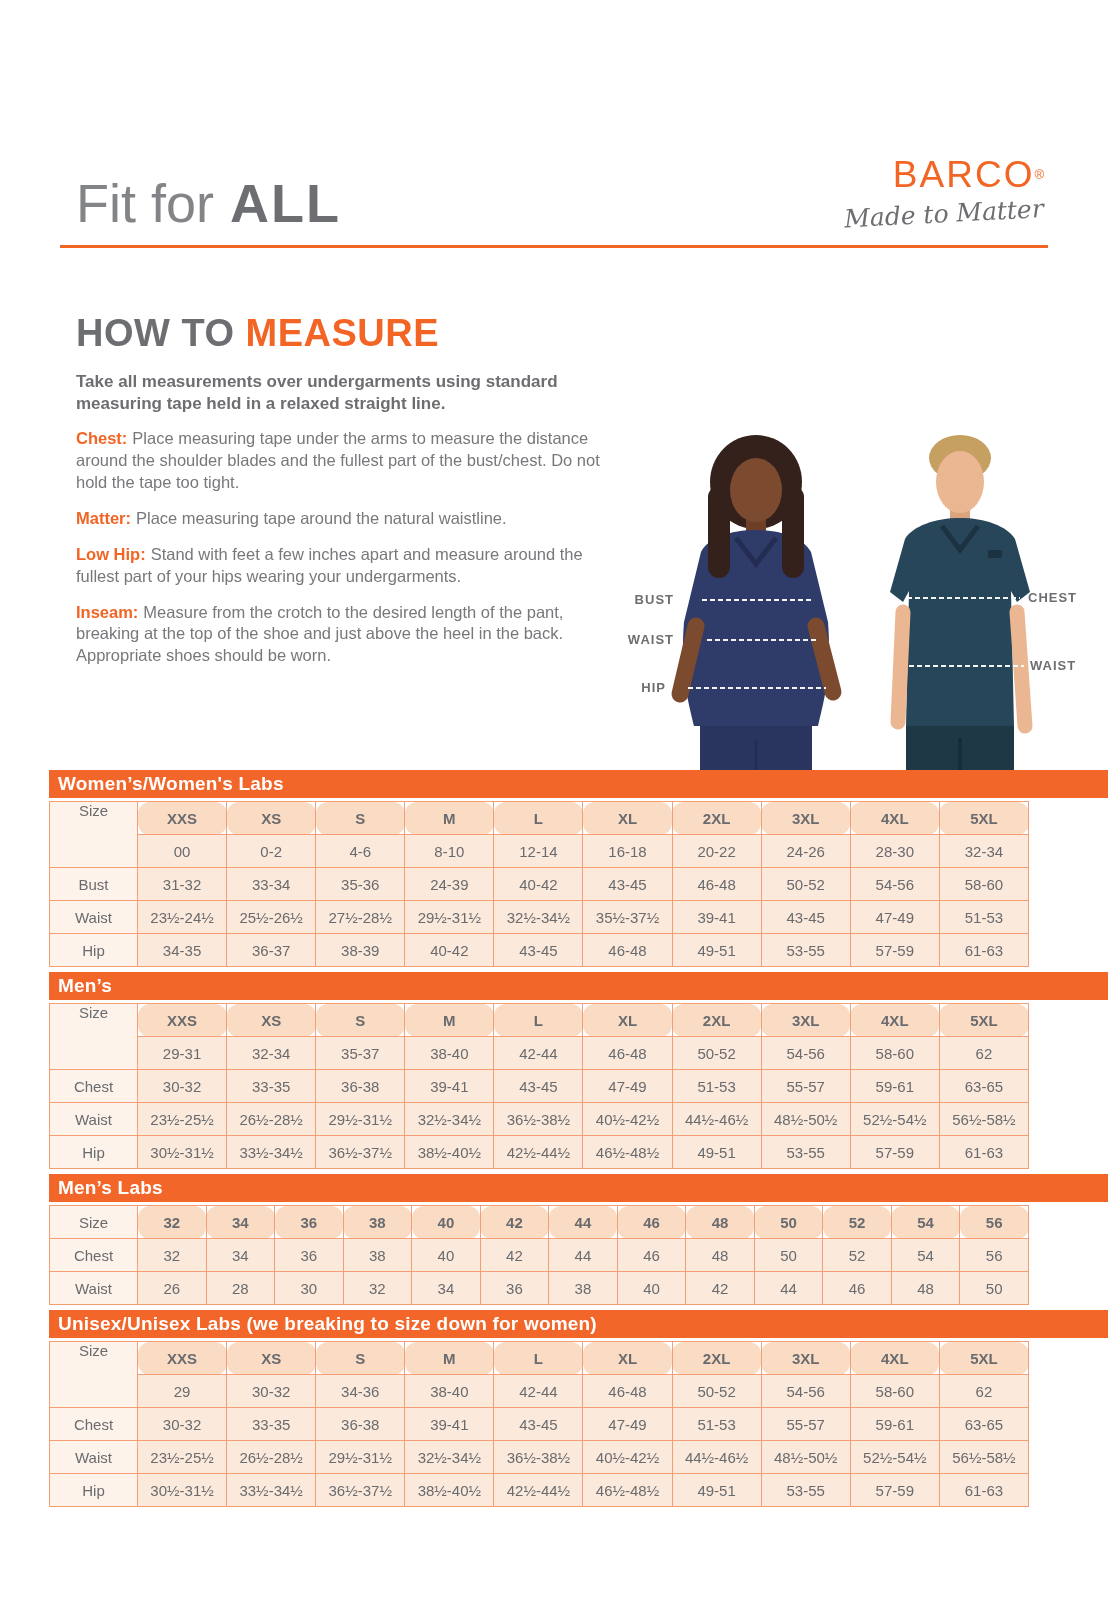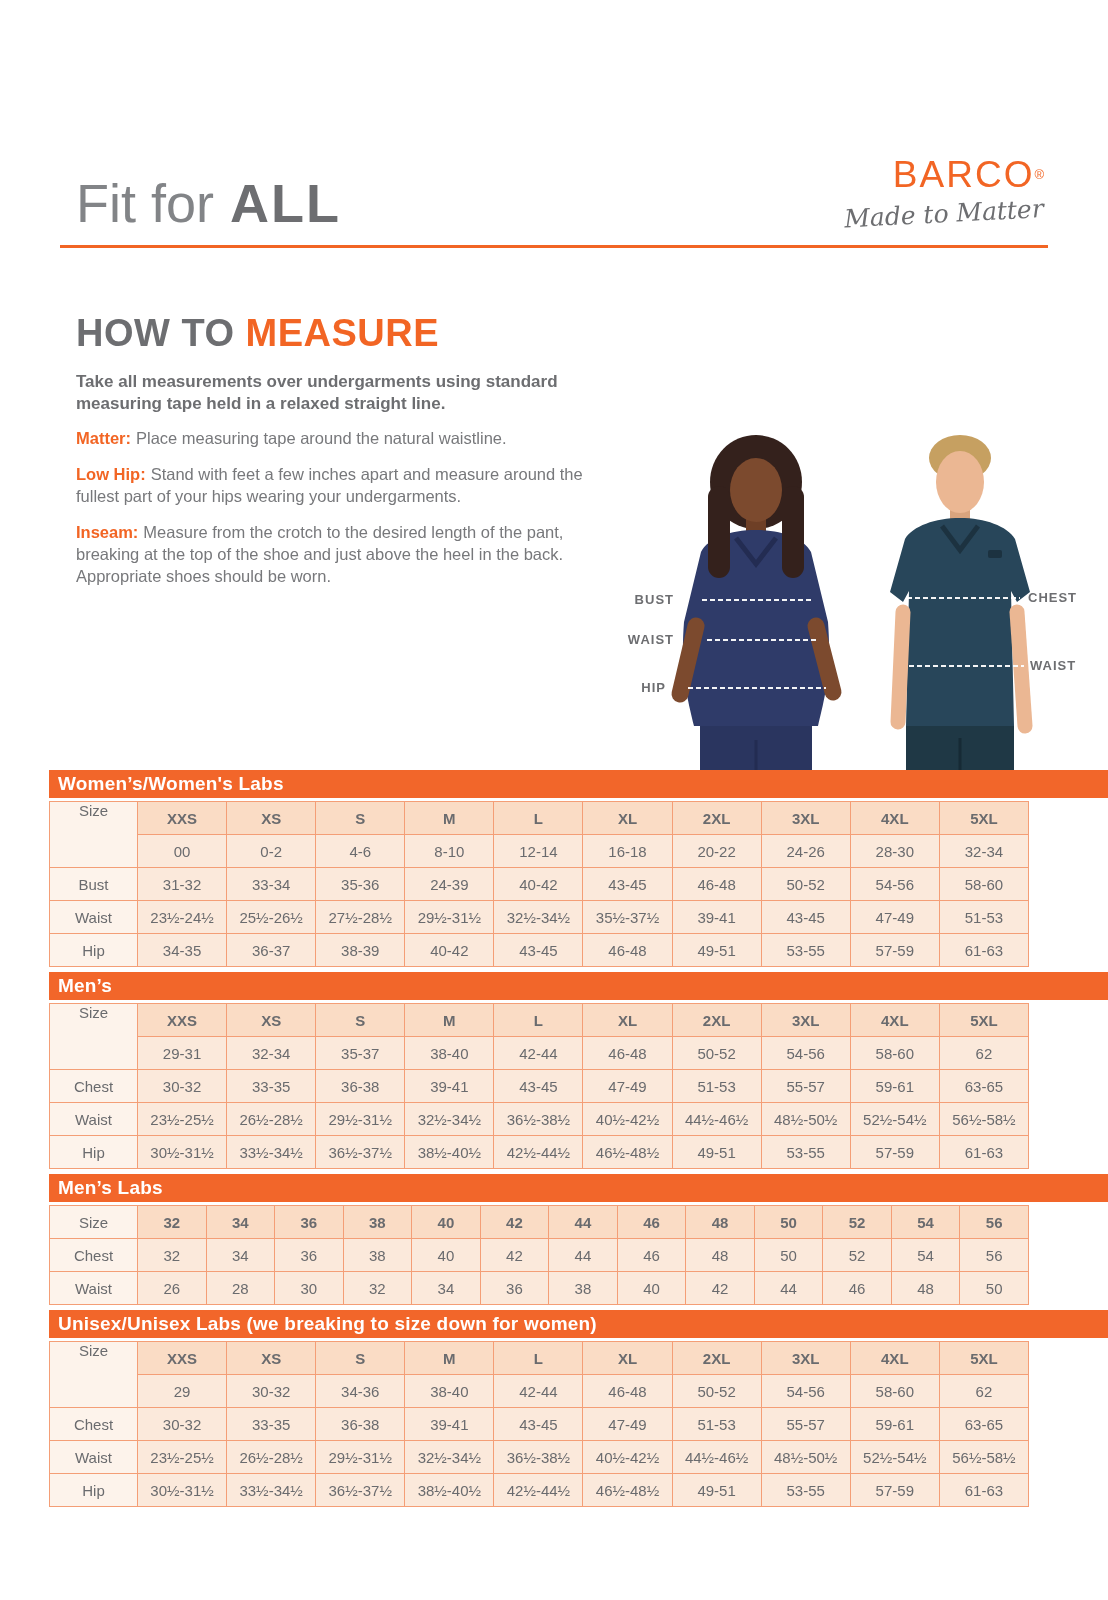--- a/index.html
+++ b/index.html
@@ -32,21 +32,21 @@
   .fsg{position:absolute;left:64px;top:690px;}
   .fsg h2{margin:0;font-size:35px;font-weight:800;color:#6d6e71;letter-spacing:0.5px;}
   .fsg h3{margin:9px 0 0 0;font-size:19px;font-weight:700;color:#6d6e71;letter-spacing:0.3px;}
 
   
   #tables{position:absolute;left:49px;top:770px;width:1072px;}
   .tbl-block{margin-bottom:5px;}
   .tbl-banner{height:28px;line-height:28px;background:#f2662a;color:#fff;font-size:19px;font-weight:700;padding-left:9px;letter-spacing:0.2px;margin-bottom:3px;}
   table.size-table{border-collapse:collapse;width:980px;table-layout:fixed;}
   table.size-table td{border:1px solid #f49e76;height:32px;text-align:center;font-size:15px;color:#6a6b6e;padding:0 2px;overflow:hidden;}
-  td.hd{background:#fadcc5;font-weight:700;}
+  td.hd{background:#fadcc5;font-weight:700;border-radius:12px;}
   td.val{background:#fbe9db;}
   td.lbl{background:#fdf3eb;text-align:left;padding-left:8px;}
   td.corner{vertical-align:top;padding-top:6px;}
 </style>
 </head>
 <body>
 
 <div class="page">
 
   <h1 class="main-title"><span class="t-light">Fit for</span><span class="t-heavy">ALL</span></h1>
@@ -54,20 +54,21 @@
   <div class="logo">
     <div class="brand-name"><span>BARCO</span><span class="brand-reg">®</span></div>
     <div class="brand-tagline">Made to Matter</div>
   </div>
 
   <div class="brand-rule"></div>
 
   <div class="htm">
     <h2><span>HOW TO</span> <span class="accent">MEASURE</span></h2>
     <p class="intro">Take all measurements over undergarments using standard measuring tape held in a relaxed straight line.</p>
+    <p class="step"><span class="lead">Chest:</span><span>Place measuring tape under the arms to measure the distance around the shoulder blades and the fullest part of the bust/chest. Do not hold the tape too tight.</span></p>
     <p class="step"><span class="lead">Matter:</span><span>Place measuring tape around the natural waistline.</span></p>
     <p class="step"><span class="lead">Low Hip:</span><span>Stand with feet a few inches apart and measure around the fullest part of your hips wearing your undergarments.</span></p>
     <p class="step"><span class="lead">Inseam:</span><span>Measure from the crotch to the desired length of the pant, breaking at the top of the shoe and just above the heel in the back. Appropriate shoes should be worn.</span></p>
   </div>
 
   <div class="figure">
     <svg viewBox="0 0 504 342">
 
       <g>
         <ellipse cx="152" cy="54" rx="46" ry="47" fill="#34211c"></ellipse>

